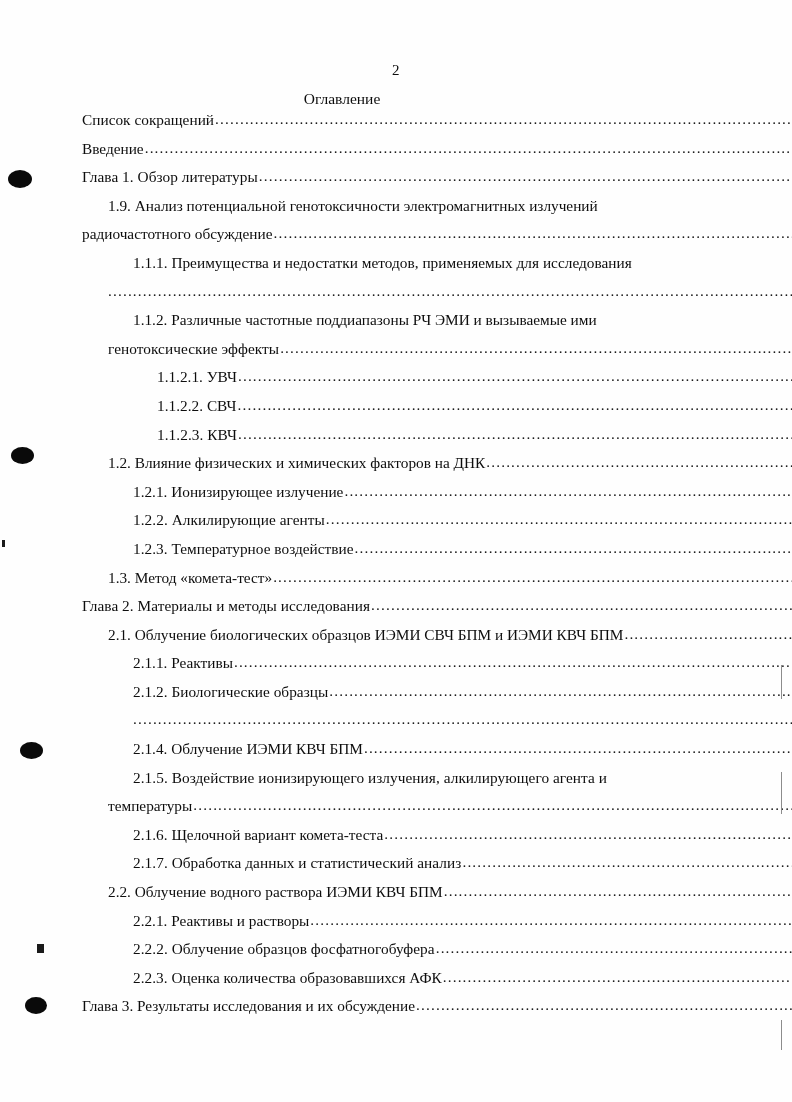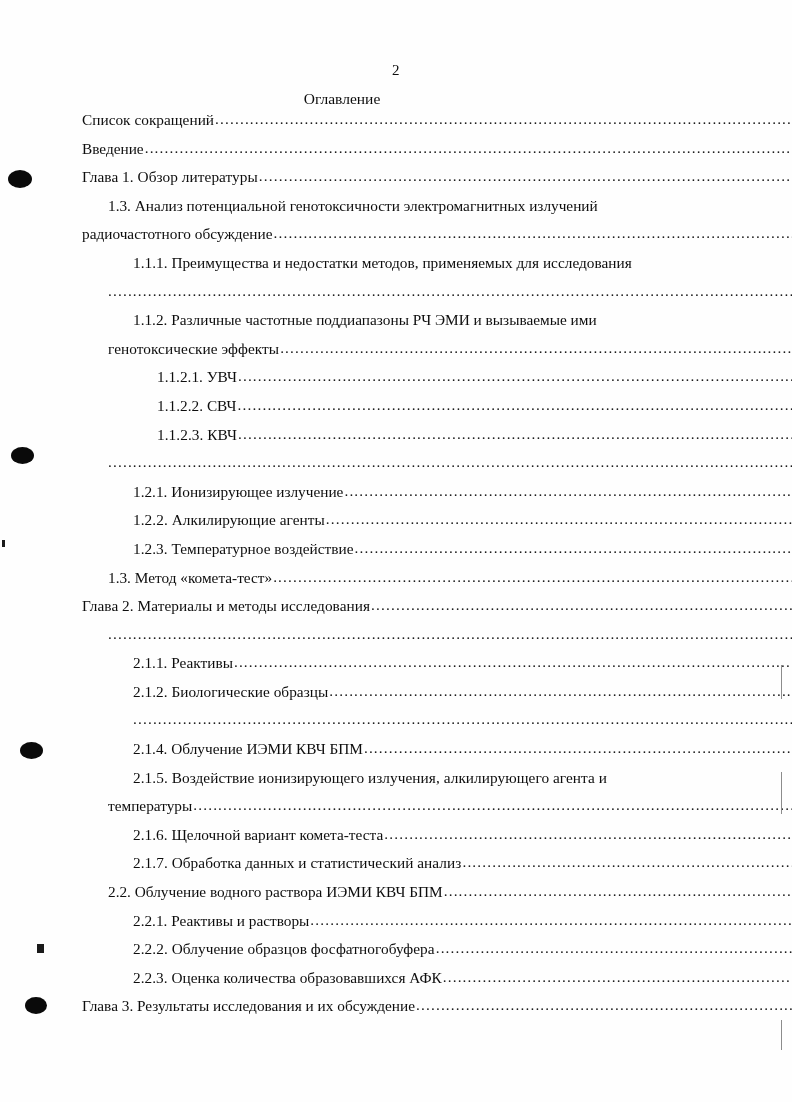--- a/index.html
+++ b/index.html
@@ -113,21 +113,21 @@
       </div>
       <div class="toc-row lvl1">
         <span class="label">Введение</span>
         <span class="leader">............................................................................................................................................................................................................................................................................................................</span>
       </div>
       <div class="toc-row lvl1">
         <span class="label">Глава 1. Обзор литературы</span>
         <span class="leader">............................................................................................................................................................................................................................................................................................................</span>
       </div>
       <div class="toc-row cont-head lvl2">
-        <span class="label">1.3. Анализ потенциальной генотоксичности электромагнитных излучений</span>
+        <span class="label">1.9. Анализ потенциальной генотоксичности электромагнитных излучений</span>
         <span class="leader"></span>
       </div>
       <div class="toc-row lvl2w">
         <span class="label">радиочастотного обсуждение</span>
         <span class="leader">............................................................................................................................................................................................................................................................................................................</span>
       </div>
       <div class="toc-row cont-head lvl3">
         <span class="label">1.1.1. Преимущества и недостатки методов, применяемых для исследования</span>
         <span class="leader"></span>
       </div>
@@ -148,20 +148,21 @@
       </div>
       <div class="toc-row lvl4">
         <span class="label">1.1.2.2. СВЧ</span>
         <span class="leader">............................................................................................................................................................................................................................................................................................................</span>
       </div>
       <div class="toc-row lvl4">
         <span class="label">1.1.2.3. КВЧ</span>
         <span class="leader">............................................................................................................................................................................................................................................................................................................</span>
       </div>
       <div class="toc-row lvl2">
+        <span class="label">1.2. Влияние физических и химических факторов на ДНК</span>
         <span class="leader">............................................................................................................................................................................................................................................................................................................</span>
       </div>
       <div class="toc-row lvl3">
         <span class="label">1.2.1. Ионизирующее излучение</span>
         <span class="leader">............................................................................................................................................................................................................................................................................................................</span>
       </div>
       <div class="toc-row lvl3">
         <span class="label">1.2.2. Алкилирующие агенты</span>
         <span class="leader">............................................................................................................................................................................................................................................................................................................</span>
       </div>
@@ -171,20 +172,21 @@
       </div>
       <div class="toc-row lvl2">
         <span class="label">1.3. Метод «комета-тест»</span>
         <span class="leader">............................................................................................................................................................................................................................................................................................................</span>
       </div>
       <div class="toc-row lvl1">
         <span class="label">Глава 2. Материалы и методы исследования</span>
         <span class="leader">............................................................................................................................................................................................................................................................................................................</span>
       </div>
       <div class="toc-row lvl2">
+        <span class="label">2.1. Облучение биологических образцов ИЭМИ СВЧ БПМ и ИЭМИ КВЧ БПМ</span>
         <span class="leader">............................................................................................................................................................................................................................................................................................................</span>
       </div>
       <div class="toc-row lvl3">
         <span class="label">2.1.1. Реактивы</span>
         <span class="leader">............................................................................................................................................................................................................................................................................................................</span>
       </div>
       <div class="toc-row lvl3">
         <span class="label">2.1.2. Биологические образцы</span>
         <span class="leader">............................................................................................................................................................................................................................................................................................................</span>
       </div>

